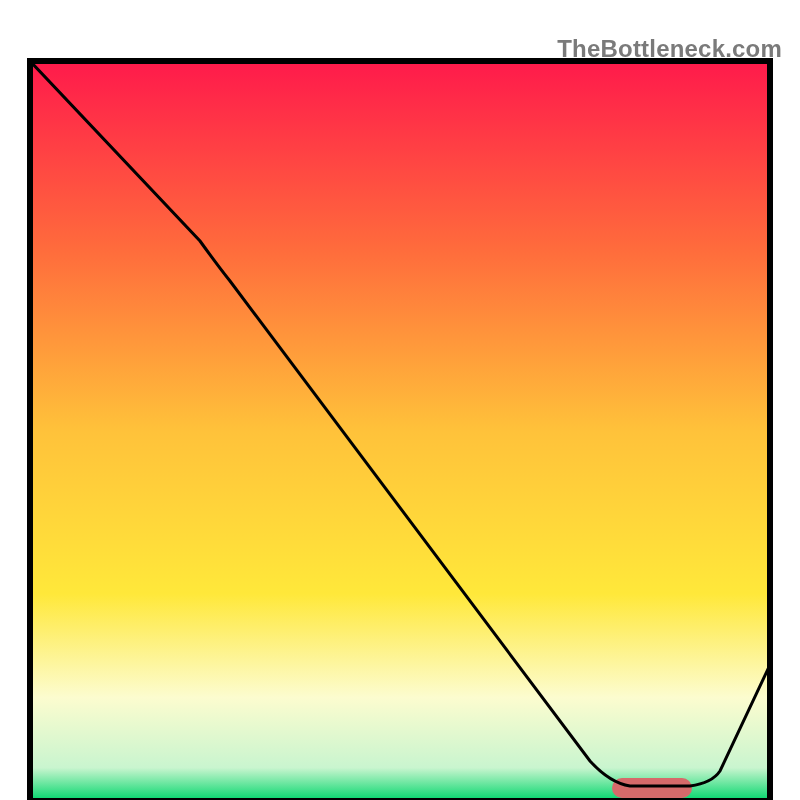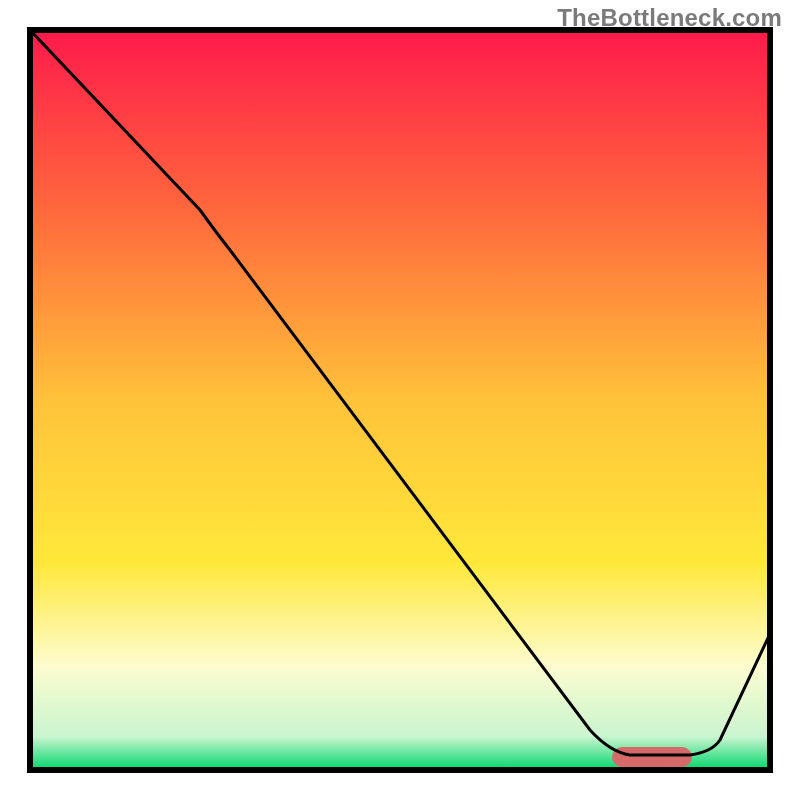--- a/index.html
+++ b/index.html
@@ -7,20 +7,21 @@
     padding: 0;
     width: 800px;
     height: 800px;
     background: #ffffff;
     font-family: Arial, Helvetica, sans-serif;
   }
   .wrap {
     position: relative;
     width: 800px;
     height: 604px;
+    margin-top: 31px;
   }
   .watermark {
     position: absolute;
     top: 4px;
     right: 18px;
     font-size: 24px;
     font-weight: 600;
     color: #7a7a7a;
     letter-spacing: 0.2px;
   }

